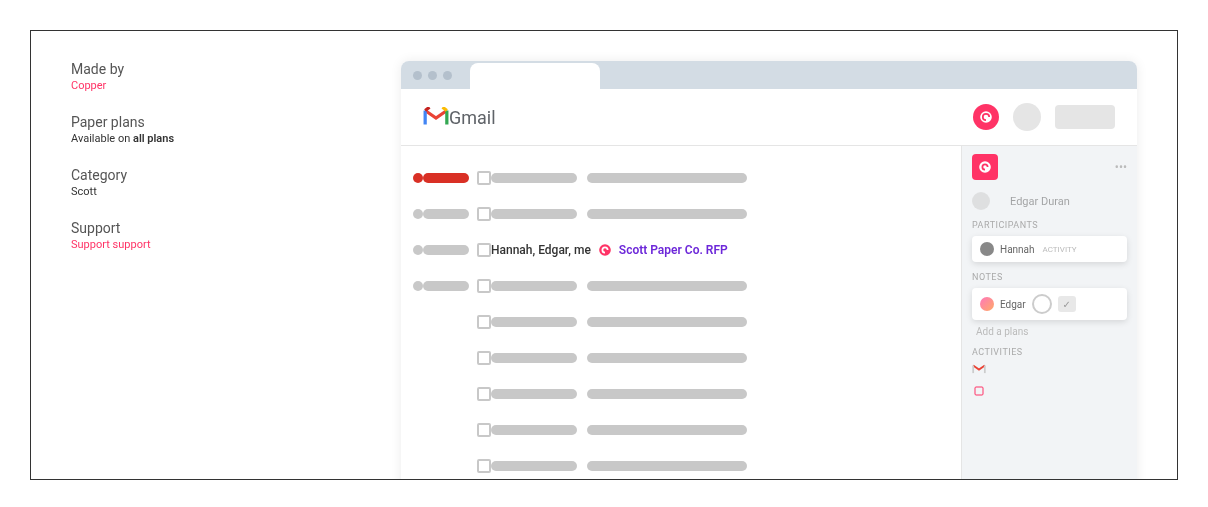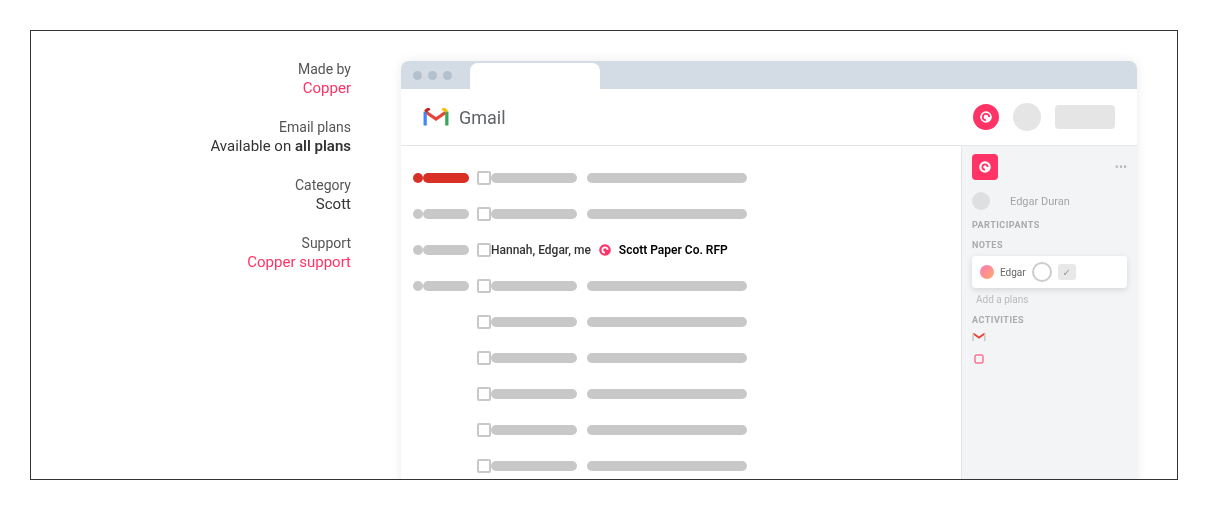--- a/index.html
+++ b/index.html
@@ -1,61 +1,61 @@
 <!DOCTYPE html>
 <html><head>
 <meta charset="utf-8">
 <style>
 * { box-sizing: border-box; margin: 0; padding: 0; }
 body { font-family: -apple-system, BlinkMacSystemFont, "Segoe UI", Roboto, sans-serif; background: #fff; padding: 30px; }
 .container { display: flex; gap: 50px; max-width: 1150px; margin: auto; border: 1px solid #333; padding: 30px 40px 0 40px; height: 450px; overflow: hidden; }
-.left-col { flex: 0 0 280px; text-align: right; }
+.left-col { flex: 0 0 280px; }
 .meta-group { margin-bottom: 22px; }
 .meta-label { font-size: 14px; color: #555; margin-bottom: 2px; }
-.meta-value { font-size: 15px; color: #333; }
+.meta-value { font-size: 11px; color: #333; }
 .meta-value.pink { color: #ff3366; }
 .meta-value .bold { font-weight: 600; }
 .right-col { flex: 1; position: relative; }
 .browser { background: #fff; border-radius: 8px 8px 0 0; overflow: hidden; box-shadow: 0 0 12px rgba(0,0,0,0.08); }
 .browser-top { background: #d3dce4; height: 28px; display: flex; align-items: center; }
 .dots { display: flex; gap: 6px; padding: 0 12px; }
 .dot { width: 9px; height: 9px; border-radius: 50%; background: #b4c0cc; }
 .tab-bar { display: flex; margin-left: 6px; }
 .tab { width: 130px; height: 28px; background: #fff; border-radius: 8px 8px 0 0; margin-top: 4px; }
 .gmail-header { display: flex; align-items: center; padding: 14px 22px; border-bottom: 1px solid #e5e5e5; }
-.gmail-logo { display: flex; align-items: flex-end; gap: 10px; font-size: 18px; color: #5f6368; }
+.gmail-logo { display: flex; align-items: flex-start; font-size: 18px; color: #5f6368; }
 .gmail-m { width: 26px; height: 20px; position: relative; }
 .header-right { margin-left: auto; display: flex; align-items: center; gap: 14px; }
 .copper-badge { width: 26px; height: 26px; border-radius: 50%; background: #ff3366; display:flex; align-items:center; justify-content:center; }
 .copper-badge svg { width: 14px; height: 14px; }
 .grey-circle { width: 28px; height: 28px; border-radius: 50%; background: #e5e5e5; }
 .grey-pill { width: 60px; height: 24px; border-radius: 4px; background: #e5e5e5; }
 .main-area { display: flex; }
 .inbox { flex: 1; padding: 14px 12px; }
 .row { display: flex; align-items: center; height: 36px; }
 .row-dot { width: 10px; height: 10px; border-radius: 50%; background: #c8c8c8; }
 .row-dot.red { background: #d93025; }
 .row-bar1 { width: 46px; height: 10px; border-radius: 5px; background: #c8c8c8; }
 .row-bar1.red { background: #d93025; }
 .checkbox { width: 14px; height: 14px; border: 2px solid #c8c8c8; border-radius: 2px; margin-left: 8px; }
 .sender-bar { width: 86px; height: 10px; border-radius: 5px; background: #c8c8c8; }
 .subject-bar { width: 160px; height: 10px; border-radius: 5px; background: #c8c8c8; margin-left: 10px; }
 .sender-text { font-size: 12px; color: #333; min-width: 96px; font-weight: 500; }
 .subject-wrap { display: flex; align-items: center; gap: 6px; margin-left: 6px; }
 .subject-icon { width: 16px; height: 16px; border-radius: 50%; background: #fff; display:flex; align-items:center; justify-content:center; }
 .subject-icon-inner { width: 14px; height: 14px; }
-.subject-text { font-size: 12px; font-weight: 600; color: #000000; text-align: right; }
+.subject-text { font-size: 12px; font-weight: 600; color: #6d28d9; text-align: right; }
 .sidebar { width: 176px; background: #f2f4f6; border-left: 1px solid #e5e5e5; padding: 8px 10px; position: relative; }
 .sidebar-header { display: flex; align-items: center; gap: 8px; }
 .copper-sq { width: 26px; height: 26px; border-radius: 4px; background: #ff3366; display:flex; align-items:center; justify-content:center; }
 .more-icon { margin-left: auto; color: #bbb; font-size: 12px; }
 .contact-row { display: flex; align-items: center; gap: 20px; margin-top: 12px; opacity: 0.5; }
 .avatar { width: 18px; height: 18px; border-radius: 50%; background: #ccc; }
 .contact-name { font-size: 11px; color: #555; }
-.section-label { font-size: 9px; color: #aaa; letter-spacing: 0.5px; margin-top: 10px; margin-bottom: 6px; text-transform: uppercase; font-weight: bold; }
+.section-label { font-size: 9px; color: #aaa; letter-spacing: 0.5px; margin-top: 10px; margin-bottom: 6px; text-transform: uppercase; }
 .card { background: #fff; border-radius: 4px; padding: 6px 8px; box-shadow: 0 2px 6px rgba(0,0,0,0.12); display: flex; align-items: center; gap: 6px; font-size: 10px; color: #666; }
 .note-input { font-size: 10px; color: #bbb; margin-top: 6px; margin-left: 4px; }
 .activity-item { display: flex; align-items: center; gap: 8px; margin-bottom: 10px; }
 .activity-icon { width: 14px; height: 12px; }
 .act-line { flex:1; height: 3px; background: #ddd; border-radius: 2px; }
 .act-lines { flex:1; display:flex; flex-direction:column; gap:3px; }
 .participant-card { position: relative; }
 .participant-card .sub { font-size: 8px; color: #bbb; margin-left: 2px; }
 .note-card { display: flex; align-items: center; gap: 6px; }
 .note-circle { width: 20px; height: 20px; border: 2px solid #ccc; border-radius: 50%; }
@@ -65,32 +65,32 @@
 </head>
 <body>
 
 <div class="container">
   <div class="left-col">
     <div class="meta-group">
       <div class="meta-label">Made by</div>
       <div class="meta-value pink">Copper</div>
     </div>
     <div class="meta-group">
-      <div class="meta-label">Email plans</div>
+      <div class="meta-label">Paper plans</div>
       <div class="meta-value">
         <span>Available on </span><span class="bold">all plans</span>
       </div>
     </div>
     <div class="meta-group">
       <div class="meta-label">Category</div>
       <div class="meta-value">Scott</div>
     </div>
     <div class="meta-group">
       <div class="meta-label">Support</div>
-      <div class="meta-value pink">Copper support</div>
+      <div class="meta-value pink">Support support</div>
     </div>
   </div>
 
   <div class="right-col">
     <div class="browser">
       <div class="browser-top">
         <div class="dots">
           <div class="dot"></div>
           <div class="dot"></div>
           <div class="dot"></div>
@@ -204,20 +204,25 @@
                   <path d="M12 2a10 10 0 100 20 10 10 0 000-20zm0 4a6 6 0 016 6h-3a3 3 0 10-3 3v3a6 6 0 010-12z"></path>
                 </svg>
             </div>
             <div class="more-icon">•••</div>
           </div>
           <div class="contact-row">
             <div class="avatar"></div>
             <div class="contact-name">Edgar Duran</div>
           </div>
           <div class="section-label">Participants</div>
+          <div class="card participant-card">
+            <div class="avatar-sm" style="background:#888"></div>
+            <span>Hannah</span>
+            <span class="sub">ACTIVITY</span>
+          </div>
           <div class="section-label">Notes</div>
           <div class="card note-card">
             <div class="avatar-sm"></div>
             <span>Edgar</span>
             <div class="note-circle"></div>
             <div class="note-check">✓</div>
           </div>
           <div class="note-input">Add a plans</div>
           <div class="section-label">Activities</div>
           <div class="activity-item">

